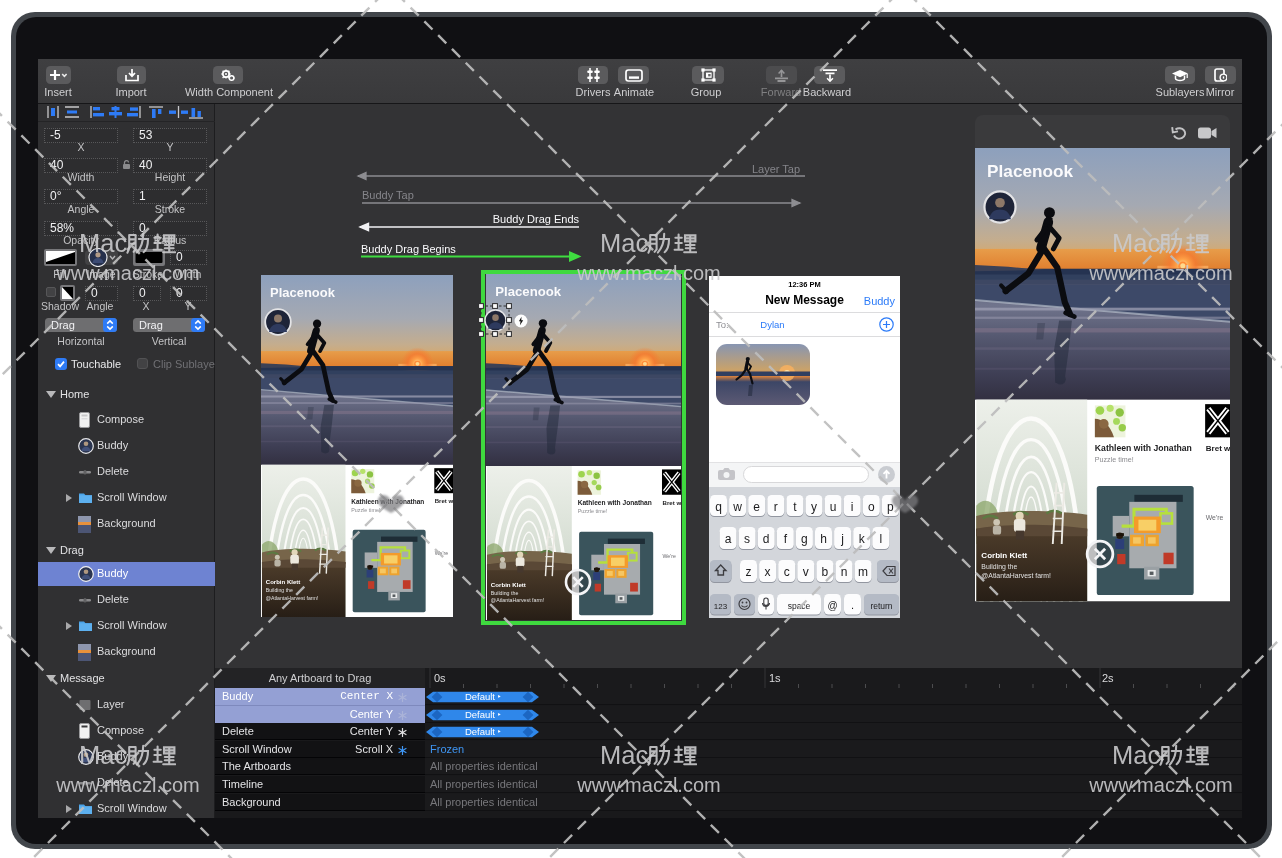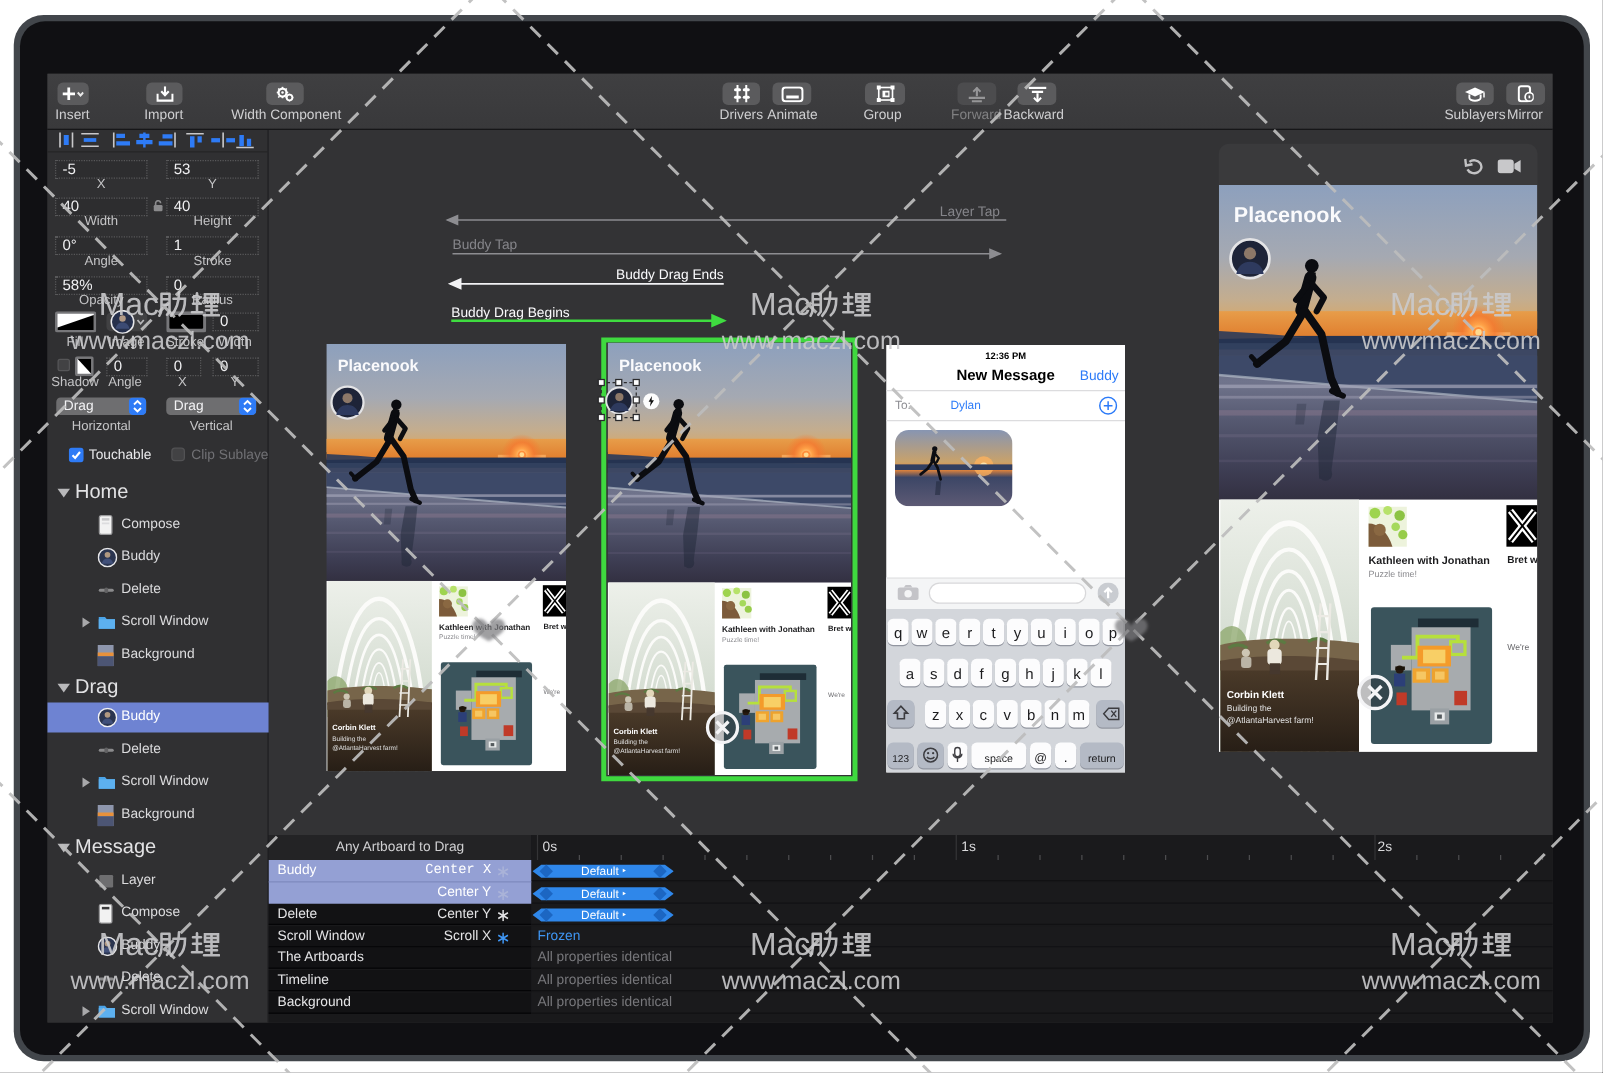--- a/index.html
+++ b/index.html
@@ -24,21 +24,21 @@
   #sidebar { position:absolute; left:0; top:45px; width:177px; height:714px;
     background:#303032; border-right:1px solid #1d1d1f; }
   .fld { position:absolute; height:15px; border:1px dotted #58585a; background:#2d2d2f;
     color:#f0f0f2; font-size:12px; line-height:13px; padding-left:5px; }
   .flab { position:absolute; font-size:10.5px; color:#c4c4c6; transform:translateX(-50%); white-space:nowrap; }
   .dim { color:#808082; }
   
   .sect { position:absolute; left:0; width:177px; height:22px; line-height:22px; }
   .sect .tri { position:absolute; left:8px; top:8px; width:0; height:0;
     border-left:5px solid transparent; border-right:5px solid transparent; border-top:7px solid #b8b8ba; }
-  .sect .nm { position:absolute; left:22px; font-size:16px; color:#e2e2e4; }
+  .sect .nm { position:absolute; left:22px; font-size:11px; color:#e2e2e4; }
   .lrow { position:absolute; left:0; width:177px; height:24px; }
   .lrow .nm { position:absolute; left:59px; top:5px; font-size:11px; color:#dcdcde; }
   .lrow .ic { position:absolute; left:40px; top:4px; }
   .lrow.sel { background:#6e83d2; }
   .disc { position:absolute; left:28px; top:8px; width:0; height:0;
     border-top:4.5px solid transparent; border-bottom:4.5px solid transparent; border-left:6.5px solid #a8a8aa; }
   
   #canvas { position:absolute; left:177px; top:45px; width:1027px; height:564px; background:#333335; overflow:hidden; }
   
   #timeline { position:absolute; left:177px; top:609px; width:1027px; height:150px; background:#19191b; }

